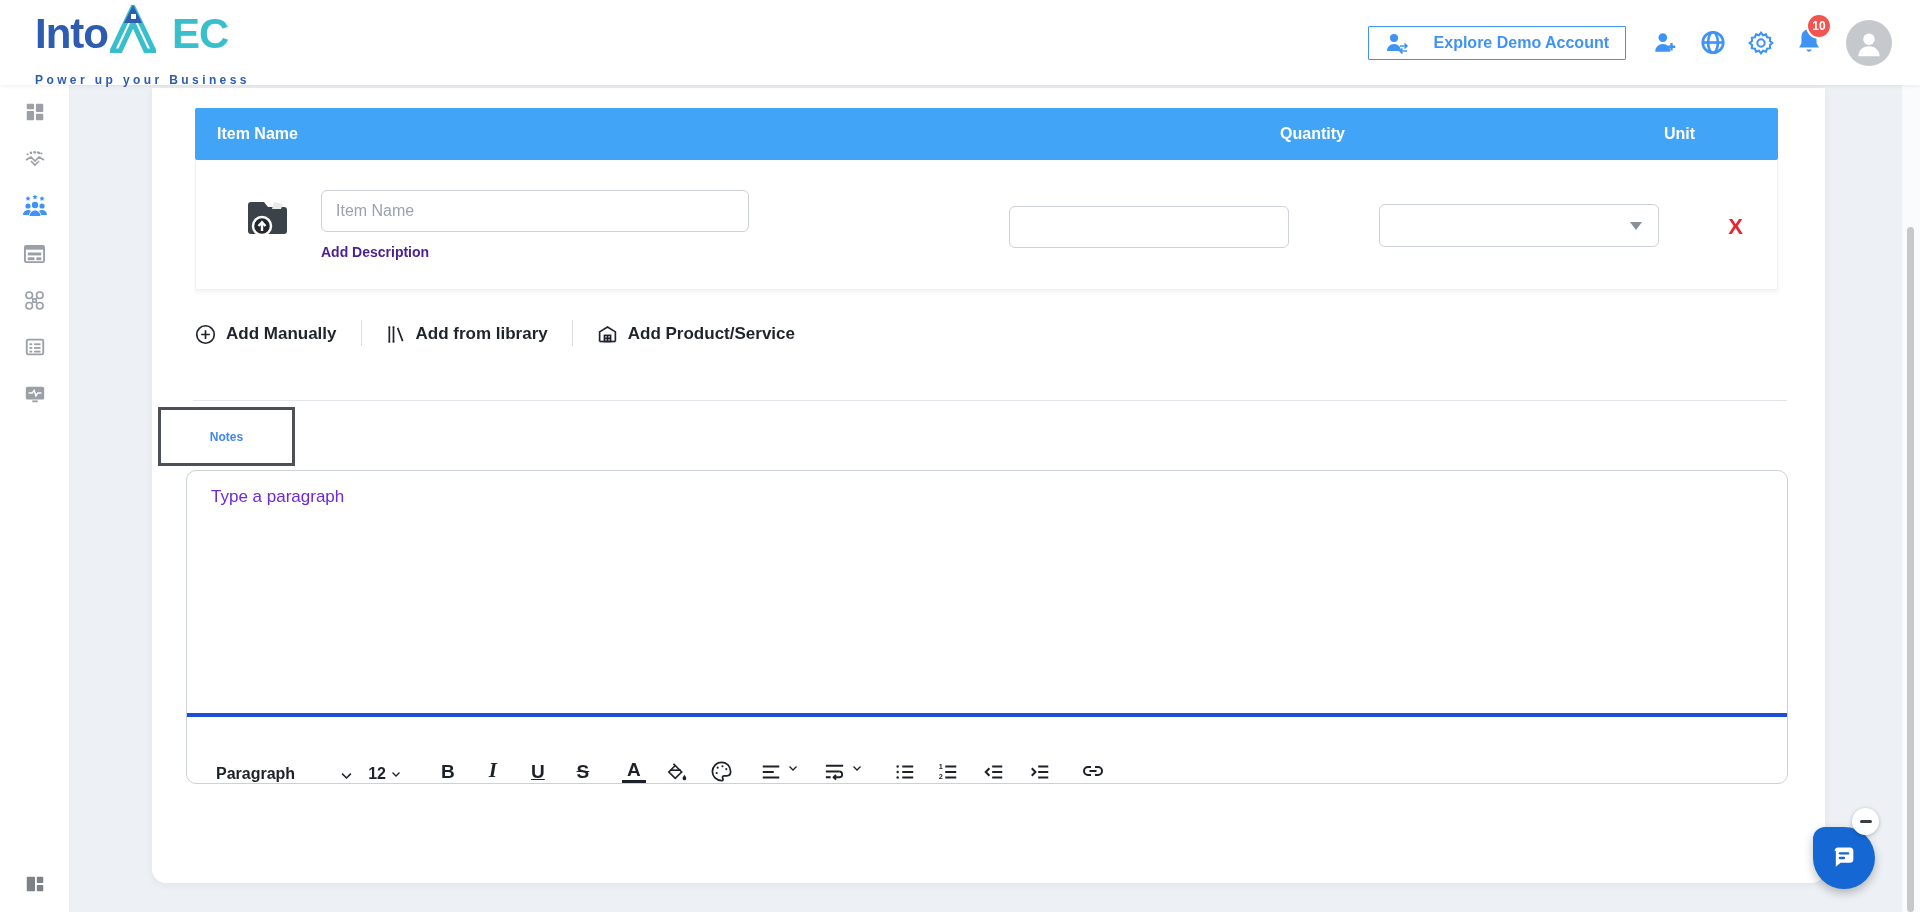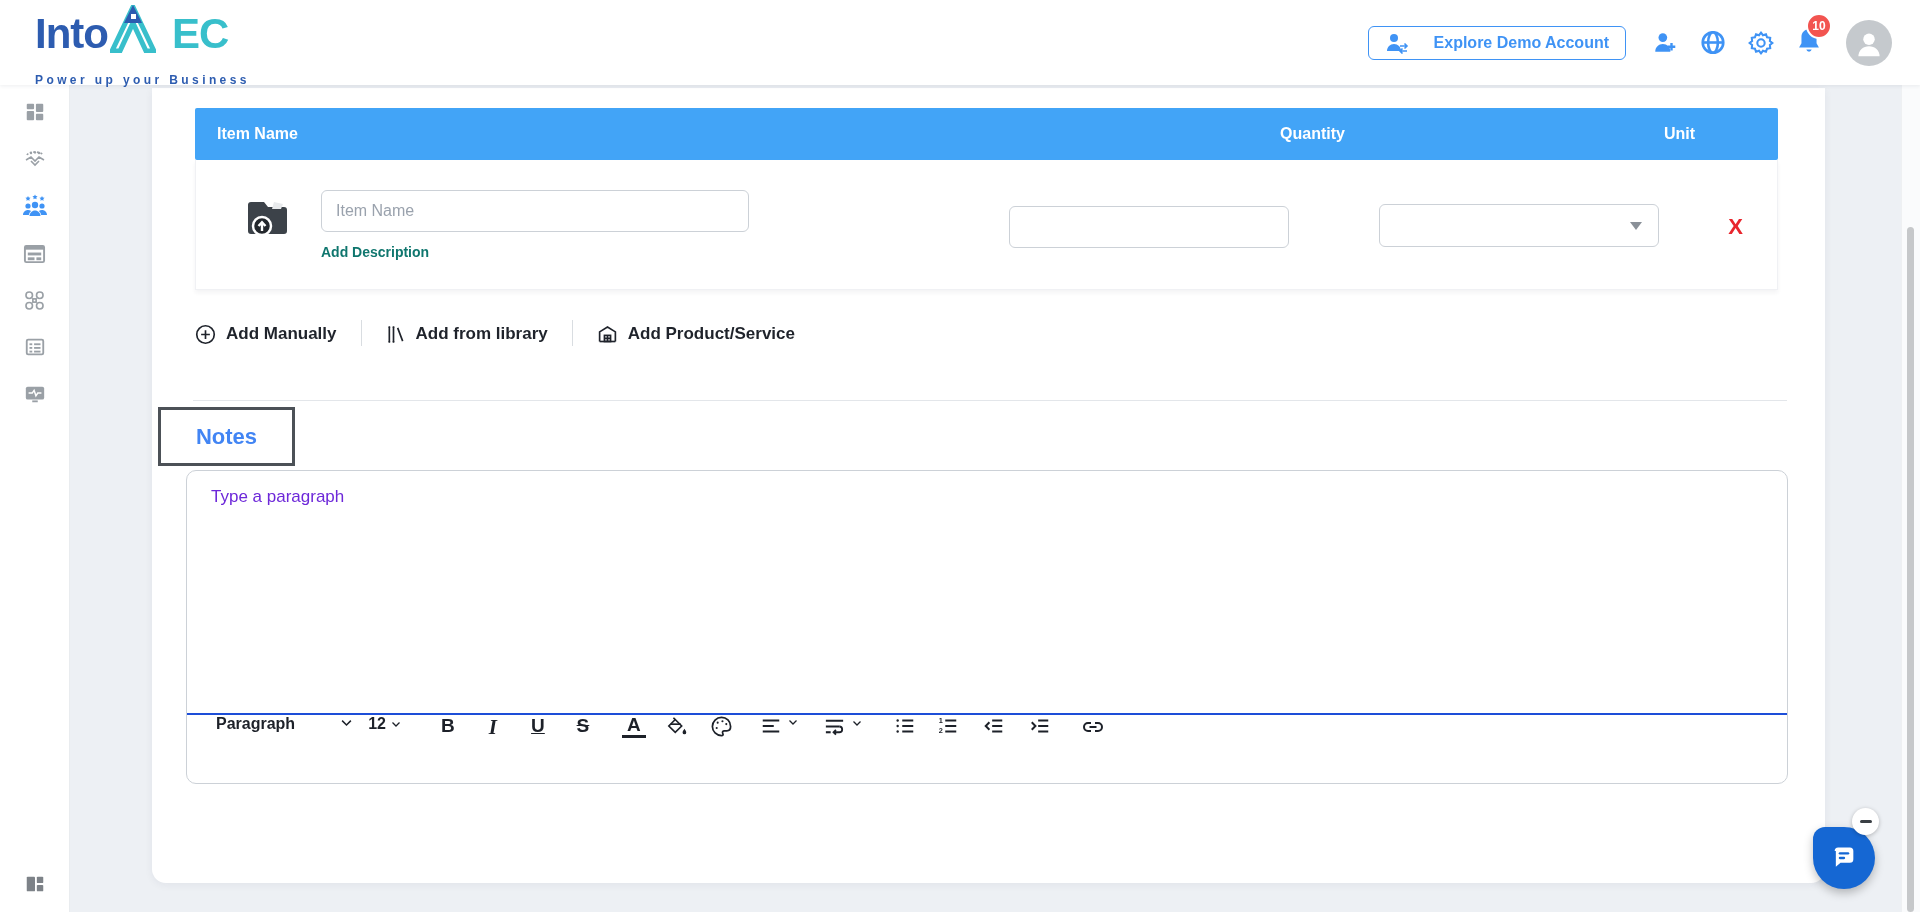--- a/index.html
+++ b/index.html
@@ -10,21 +10,21 @@
   .header { position:absolute; left:0; top:0; width:1920px; height:85px; background:#fff;
             box-shadow:0 1px 4px rgba(30,40,60,.08); z-index:20; }
   .logo { position:absolute; left:35px; top:9px; }
   .logo-row { display:flex; align-items:flex-end; height:46px; }
   .logo-into { font-size:42px; font-weight:bold; color:#2d5cb0; letter-spacing:-1px; line-height:1; }
   .logo-aec { font-size:42px; font-weight:bold; color:#38bfcb; letter-spacing:-1px; line-height:1;margin-left:20px; }
   .logo-tri { margin:0 -4px 2px 2px; }
   .logo-tagline { font-size:12px; font-weight:bold; color:#2d5cb0; letter-spacing:3.4px; margin-top:18px; }
 
   .header-right { position:absolute; right:28px; top:0; height:85px; display:flex; align-items:center; }
-  .explore-btn { height:34px; border:1.5px solid #3f93f5; border-radius:6px; background:#fff;
+  .explore-btn { height:34px; border:1.5px solid #3f93f5; border-radius:1px; background:#fff;
                  color:#3f93f5; font-size:16px; font-weight:bold; display:flex; align-items:center;
                  gap:25px; padding:0 16px; cursor:pointer; }
   .hicon { width:26px; height:26px; display:flex; align-items:center; justify-content:center; cursor:pointer; }
   .hicon + .hicon { margin-left:22px; }
   .hicon:first-of-type { margin-left:26px; }
   .bell-wrap { position:relative; margin-left:22px; cursor:pointer; }
   .badge { position:absolute; top:-14px; left:10px; min-width:26px; height:26px; border-radius:50%;
            background:#f25450; color:#fff; font-size:12px; font-weight:bold; display:flex;
            align-items:center; justify-content:center; border:2px solid #fff; }
   .avatar { width:46px; height:46px; border-radius:50%; background:#c5c9cd; margin-left:24px;
@@ -53,46 +53,46 @@
   .tbl-head .c2, .tbl-head .c3 { text-align:right; }
 
   .tbl-row { position:absolute; left:43px; top:72px; width:1583px; height:130px; background:#fff;
              border:1px solid #f0f1f4; border-top:none; box-shadow:0 3px 4px rgba(30,40,60,.05);
              display:grid; grid-template-columns:1fr 390px 350px 83px; }
   .row-c1 { display:flex; padding-left:45px; padding-top:30px; }
   .name-col { margin-left:24px; }
   .txt-input { width:428px; height:42px; border:1px solid #ccd1d7; border-radius:6px; font-size:16px;
                padding:0 14px; color:#333; outline:none; font-family:"Liberation Sans",sans-serif; }
   .txt-input::placeholder { color:#9aa2ad; }
-  .add-desc { margin-top:12px; font-size:14px; font-weight:bold; color:#0f766e; cursor:pointer; width:fit-content; }
+  .add-desc { margin-top:12px; font-size:14px; font-weight:bold; color:#4c1d95; cursor:pointer; width:fit-content; }
   .row-c2 { padding-top:46px; display:flex; justify-content:center; }
   .qty-input { width:280px; height:42px; border:1px solid #ccd1d7; border-radius:6px; padding:0 12px;
                font-size:16px; outline:none; }
   .row-c3 { padding-top:44px; display:flex; justify-content:center; }
   .unit-select { width:280px; height:43px; border:1px solid #ccd1d7; border-radius:6px; position:relative; cursor:pointer; }
   .unit-caret { position:absolute; right:16px; top:17px; width:0; height:0; border-left:6px solid transparent;
                 border-right:6px solid transparent; border-top:8px solid #8a9098; }
   .row-c4 { display:flex; justify-content:center; padding-top:56px; }
   .del-x { color:#e8262d; font-size:22px; font-weight:bold; cursor:pointer; line-height:1; }
 
   .actions-row { position:absolute; left:43px; top:232px; height:28px; display:flex; }
   .action-btn { display:flex; align-items:center; gap:10px; font-size:17px; font-weight:bold; color:#1f232b; cursor:pointer; }
   .action-sep { width:1px; height:26px; background:#d9dde1; margin:0 24px; }
 
   .notes-divider { position:absolute; left:41px; top:312px; width:1594px; height:1px; background:#e3e6ea; }
   .notes-tab { position:absolute; left:6px; top:319px; width:137px; height:59px; background:#fff;
                border:3px solid #4c5157; display:flex; align-items:center; justify-content:center; cursor:pointer; }
-  .notes-tab span { color:#4285f4; font-size:22px; font-weight:bold; }
+  .notes-tab span { color:#4285f4; font-size:12px; font-weight:bold; }
 
   .editor { position:absolute; left:34px; top:382px; width:1602px; height:314px;
             border:1px solid #ccd1d7; border-radius:10px; background:#fff; }
   .editor-placeholder { position:absolute; left:24px; top:16px; font-size:17px; color:#6d28d9; }
   .editor-content { position:absolute; left:0; top:0; width:100%; height:243px; cursor:text; }
-  .toolbar { position:absolute; left:0; bottom:0; width:100%; height:70px; border-top:2px solid #1d4ed8;
-             display:flex; align-items:flex-start; padding-left:29px; }
+  .toolbar { position:absolute; left:0; bottom:0; width:100%; height:70px; border-top:4px solid #1d4ed8;
+             display:flex; align-items:flex-end; padding-left:29px; }
   .tb-btn { display:flex; align-items:center; justify-content:center; cursor:pointer; color:#1d2129; }
   .tb-text { font-size:16px; font-weight:bold; color:#1d2129; font-family:"Liberation Sans",sans-serif; }
   .tb-letter { font-size:19px; font-weight:bold; width:24px; text-align:center; }
   .u-line { text-decoration:underline; }
   .s-line { text-decoration:line-through; }
   .i-it { font-family:"Liberation Serif",serif; font-style:italic; font-size:21px; }
   .color-a { border-bottom:3px solid #1d2129; line-height:1.05; padding:0 1px; }
 
   
   .chat-btn { position:absolute; left:1813px; top:827px; width:62px; height:62px; background:#1567d3;

